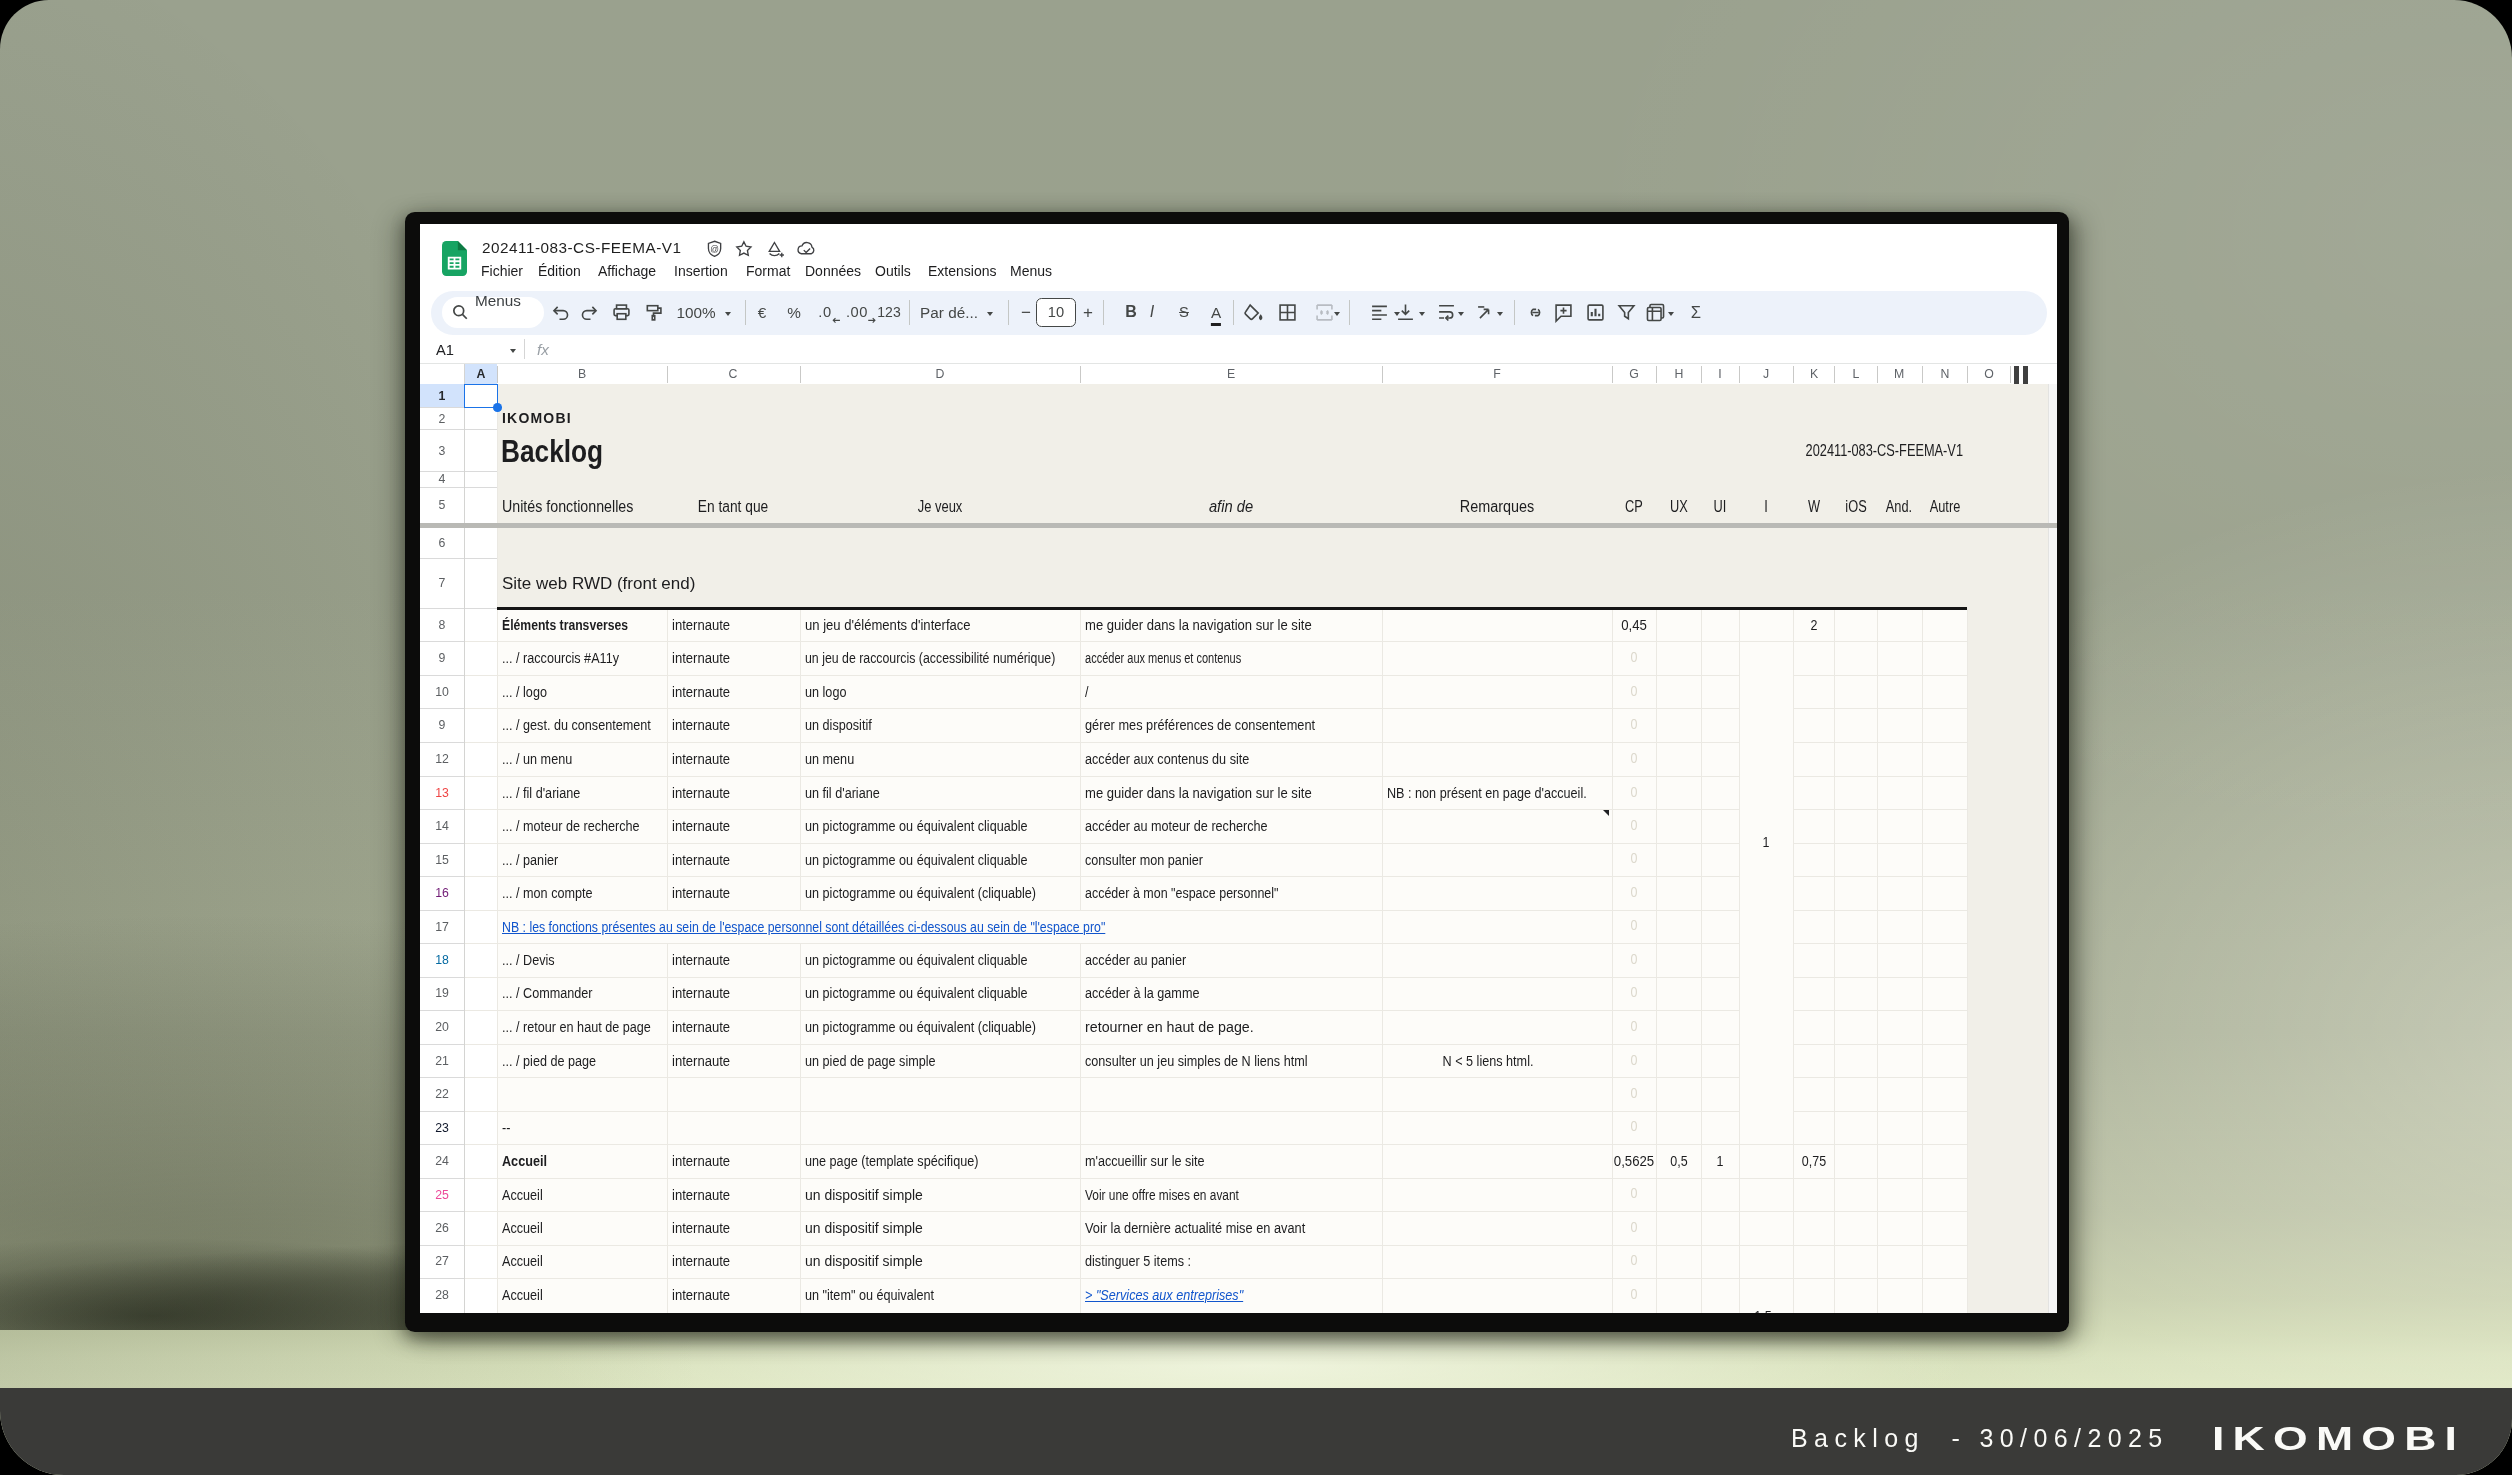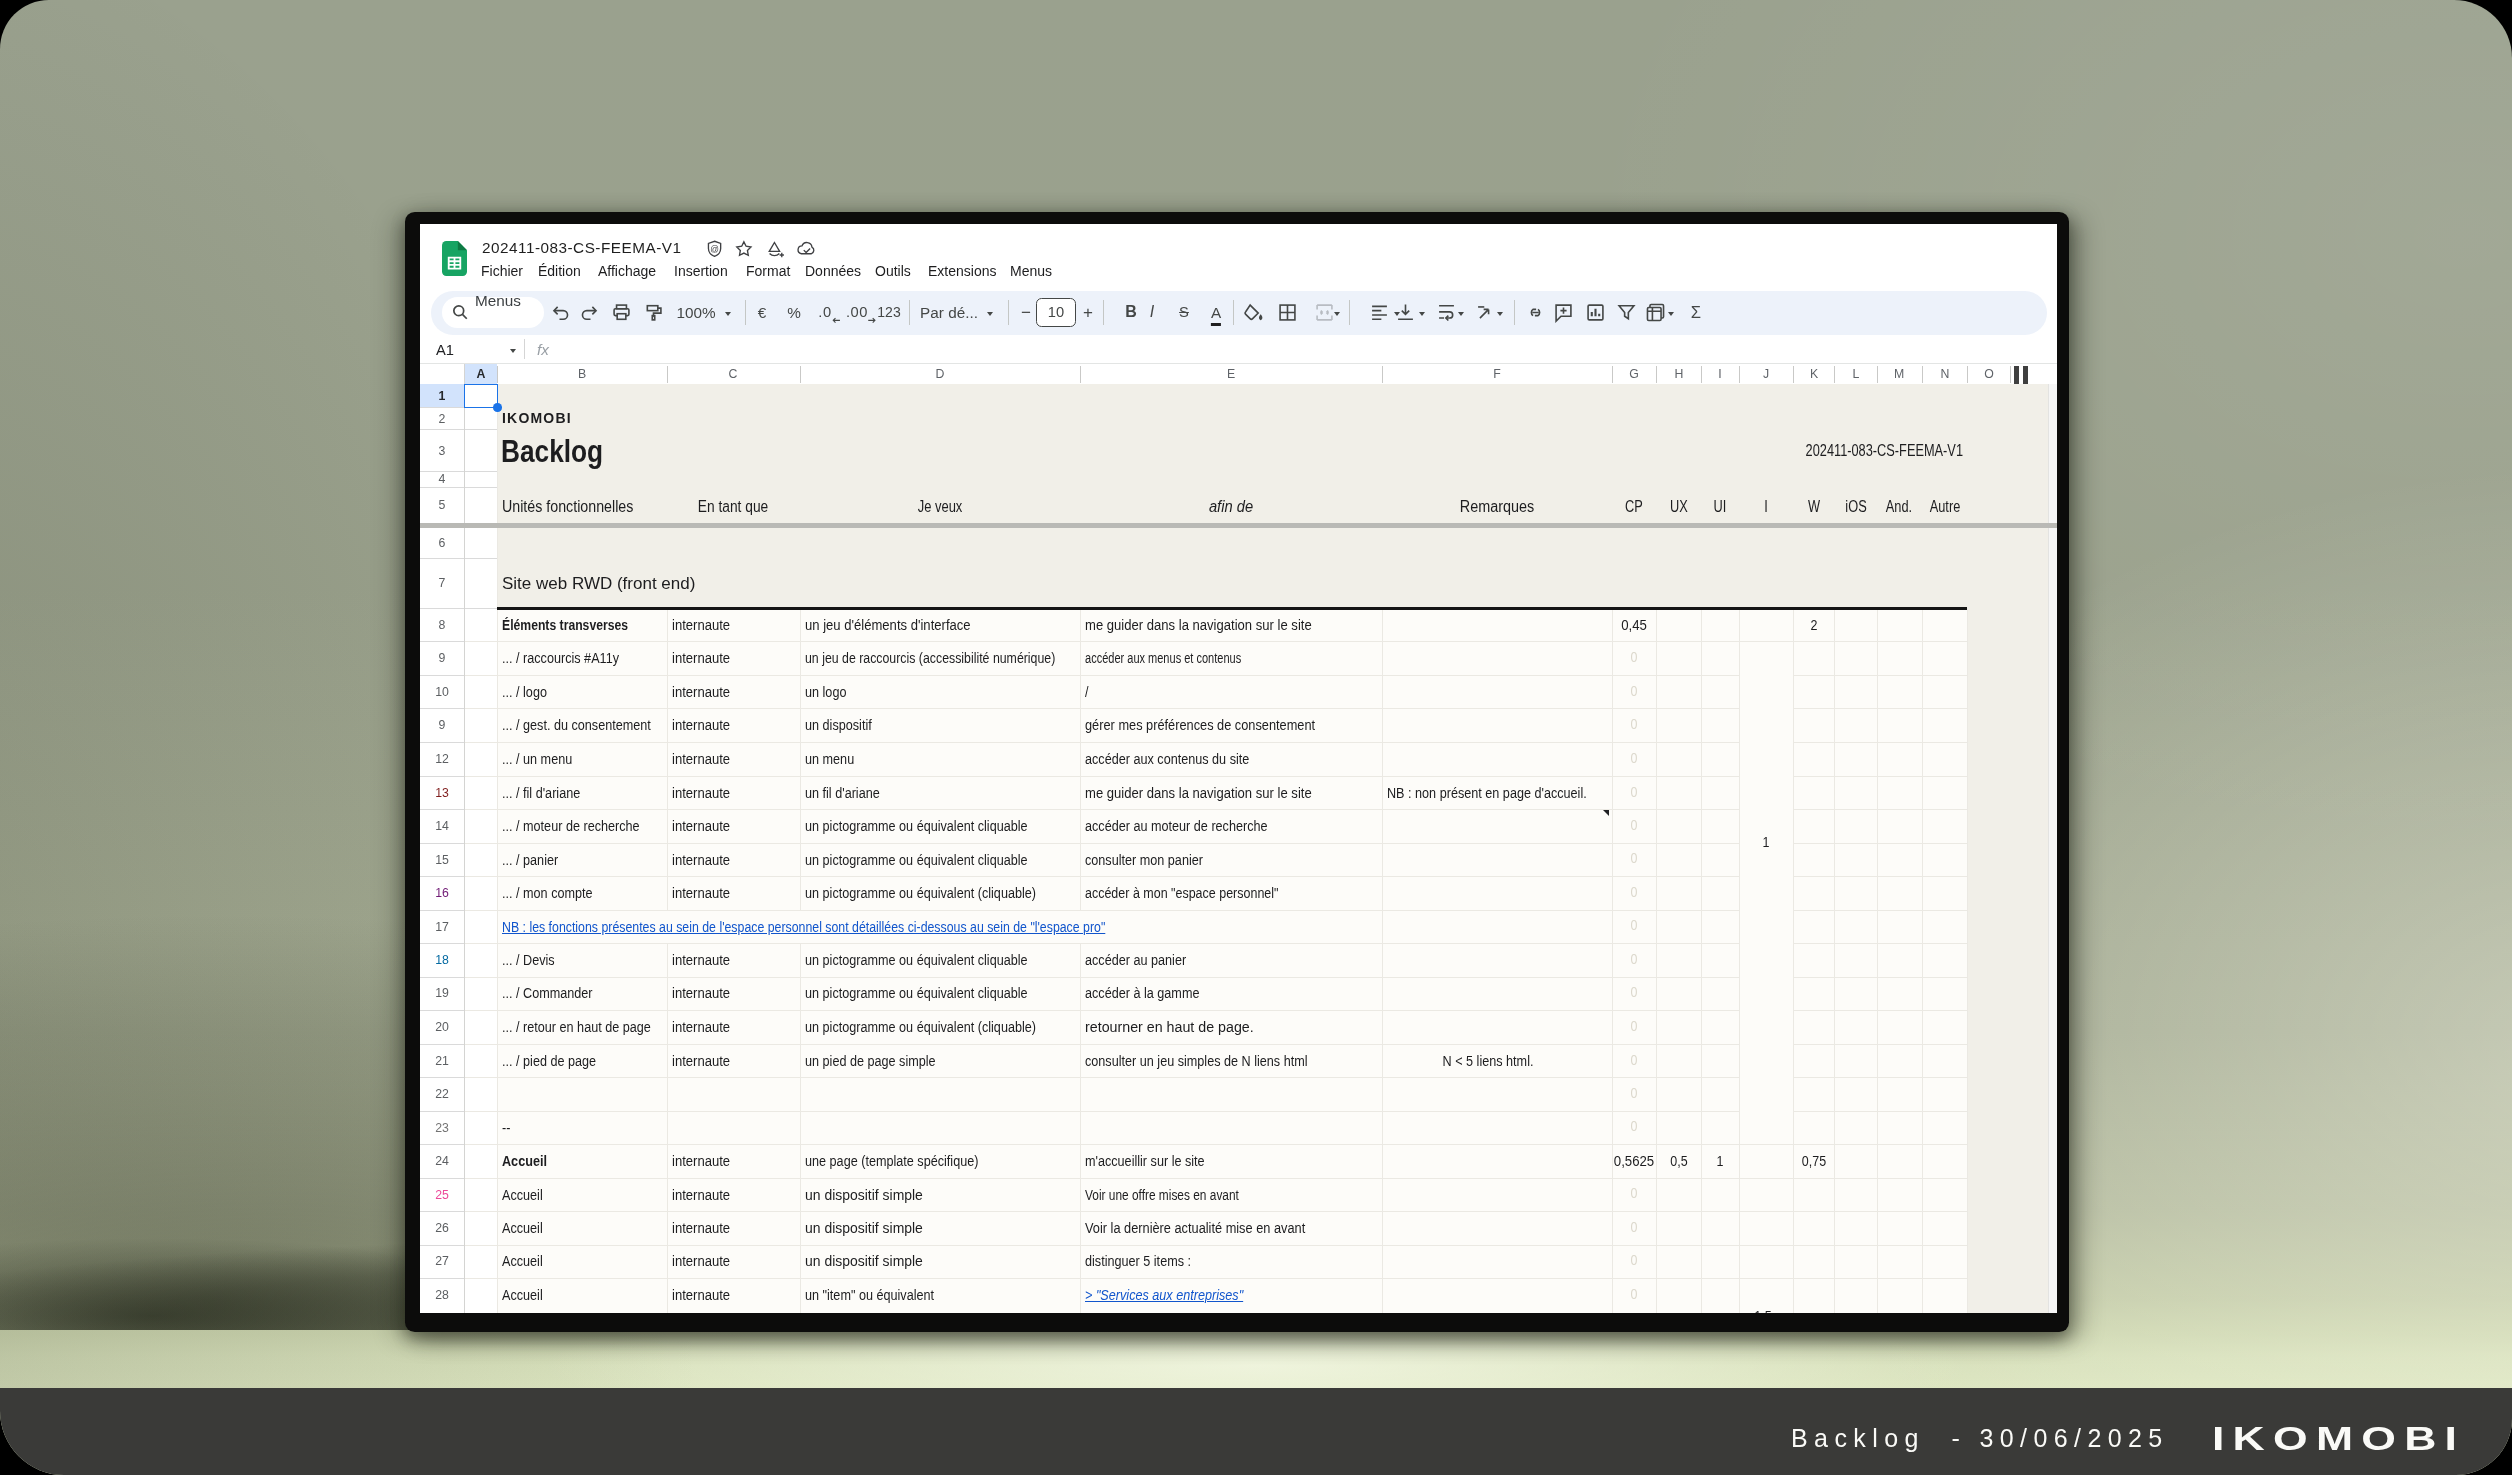--- a/index.html
+++ b/index.html
@@ -309,31 +309,31 @@
 <div class="t num" style="left:22px;top:220px;font-size:12.3px;font-weight:400;color:#5c5f62">3</div>
 <div class="t num" style="left:22px;top:248px;font-size:12.3px;font-weight:400;color:#5c5f62">4</div>
 <div class="t num" style="left:22px;top:274px;font-size:12.3px;font-weight:400;color:#5c5f62">5</div>
 <div class="t num" style="left:22px;top:312px;font-size:12.3px;font-weight:400;color:#5c5f62">6</div>
 <div class="t num" style="left:22px;top:352px;font-size:12.3px;font-weight:400;color:#5c5f62">7</div>
 <div class="t num" style="left:22px;top:394px;font-size:12.3px;color:#5c5f62">8</div>
 <div class="t num" style="left:22px;top:427px;font-size:12.3px;color:#5c5f62">9</div>
 <div class="t num" style="left:22px;top:461px;font-size:12.3px;color:#5c5f62">10</div>
 <div class="t num" style="left:22px;top:494px;font-size:12.3px;color:#5c5f62">9</div>
 <div class="t num" style="left:22px;top:528px;font-size:12.3px;color:#5c5f62">12</div>
-<div class="t num" style="left:22px;top:562px;font-size:12.3px;color:#7f1d1d">13</div>
+<div class="t num" style="left:22px;top:562px;font-size:12.3px;color:#ef4444">13</div>
 <div class="t num" style="left:22px;top:595px;font-size:12.3px;color:#5c5f62">14</div>
 <div class="t num" style="left:22px;top:629px;font-size:12.3px;color:#5c5f62">15</div>
 <div class="t num" style="left:22px;top:662px;font-size:12.3px;color:#701a75">16</div>
 <div class="t num" style="left:22px;top:696px;font-size:12.3px;color:#5c5f62">17</div>
 <div class="t num" style="left:22px;top:729px;font-size:12.3px;color:#0369a1">18</div>
 <div class="t num" style="left:22px;top:762px;font-size:12.3px;color:#5c5f62">19</div>
 <div class="t num" style="left:22px;top:796px;font-size:12.3px;color:#5c5f62">20</div>
 <div class="t num" style="left:22px;top:830px;font-size:12.3px;color:#5c5f62">21</div>
 <div class="t num" style="left:22px;top:863px;font-size:12.3px;color:#5c5f62">22</div>
-<div class="t num" style="left:22px;top:897px;font-size:12.3px;color:#737373">23</div>
+<div class="t num" style="left:22px;top:897px;font-size:12.3px;color:#0f172a">23</div>
 <div class="t num" style="left:22px;top:930px;font-size:12.3px;color:#5c5f62">24</div>
 <div class="t num" style="left:22px;top:964px;font-size:12.3px;color:#ec4899">25</div>
 <div class="t num" style="left:22px;top:997px;font-size:12.3px;color:#5c5f62">26</div>
 <div class="t num" style="left:22px;top:1030px;font-size:12.3px;color:#5c5f62">27</div>
 <div class="t num" style="left:22px;top:1064px;font-size:12.3px;color:#5c5f62">28</div>
 <div style="left:44px;top:160px;width:32px;height:22px;background:#fff;border:1.8px solid #1a73e8"></div>
 <div style="left:73px;top:179px;width:8.6px;height:8.6px;border-radius:50%;background:#1a73e8"></div>
 <div class="cellt" style="left:82px;top:187px;font-size:14px;line-height:14px;font-weight:700;font-style:normal;color:#1d1d1f;transform:scaleX(1.0);transform-origin:left center;letter-spacing:1.2px;">IKOMOBI</div>
 <div class="cellt" style="left:81px;top:211px;font-size:32px;line-height:32px;font-weight:700;font-style:normal;color:#1d1d1f;transform:scaleX(0.82);transform-origin:left center;">Backlog</div>
 <div class="cellt" style="left:1543px;top:219px;font-size:16.6px;line-height:16.6px;font-weight:400;font-style:normal;color:#1d1d1f;transform:translateX(-100%) scaleX(0.77);transform-origin:right center;">202411-083-CS-FEEMA-V1</div>

